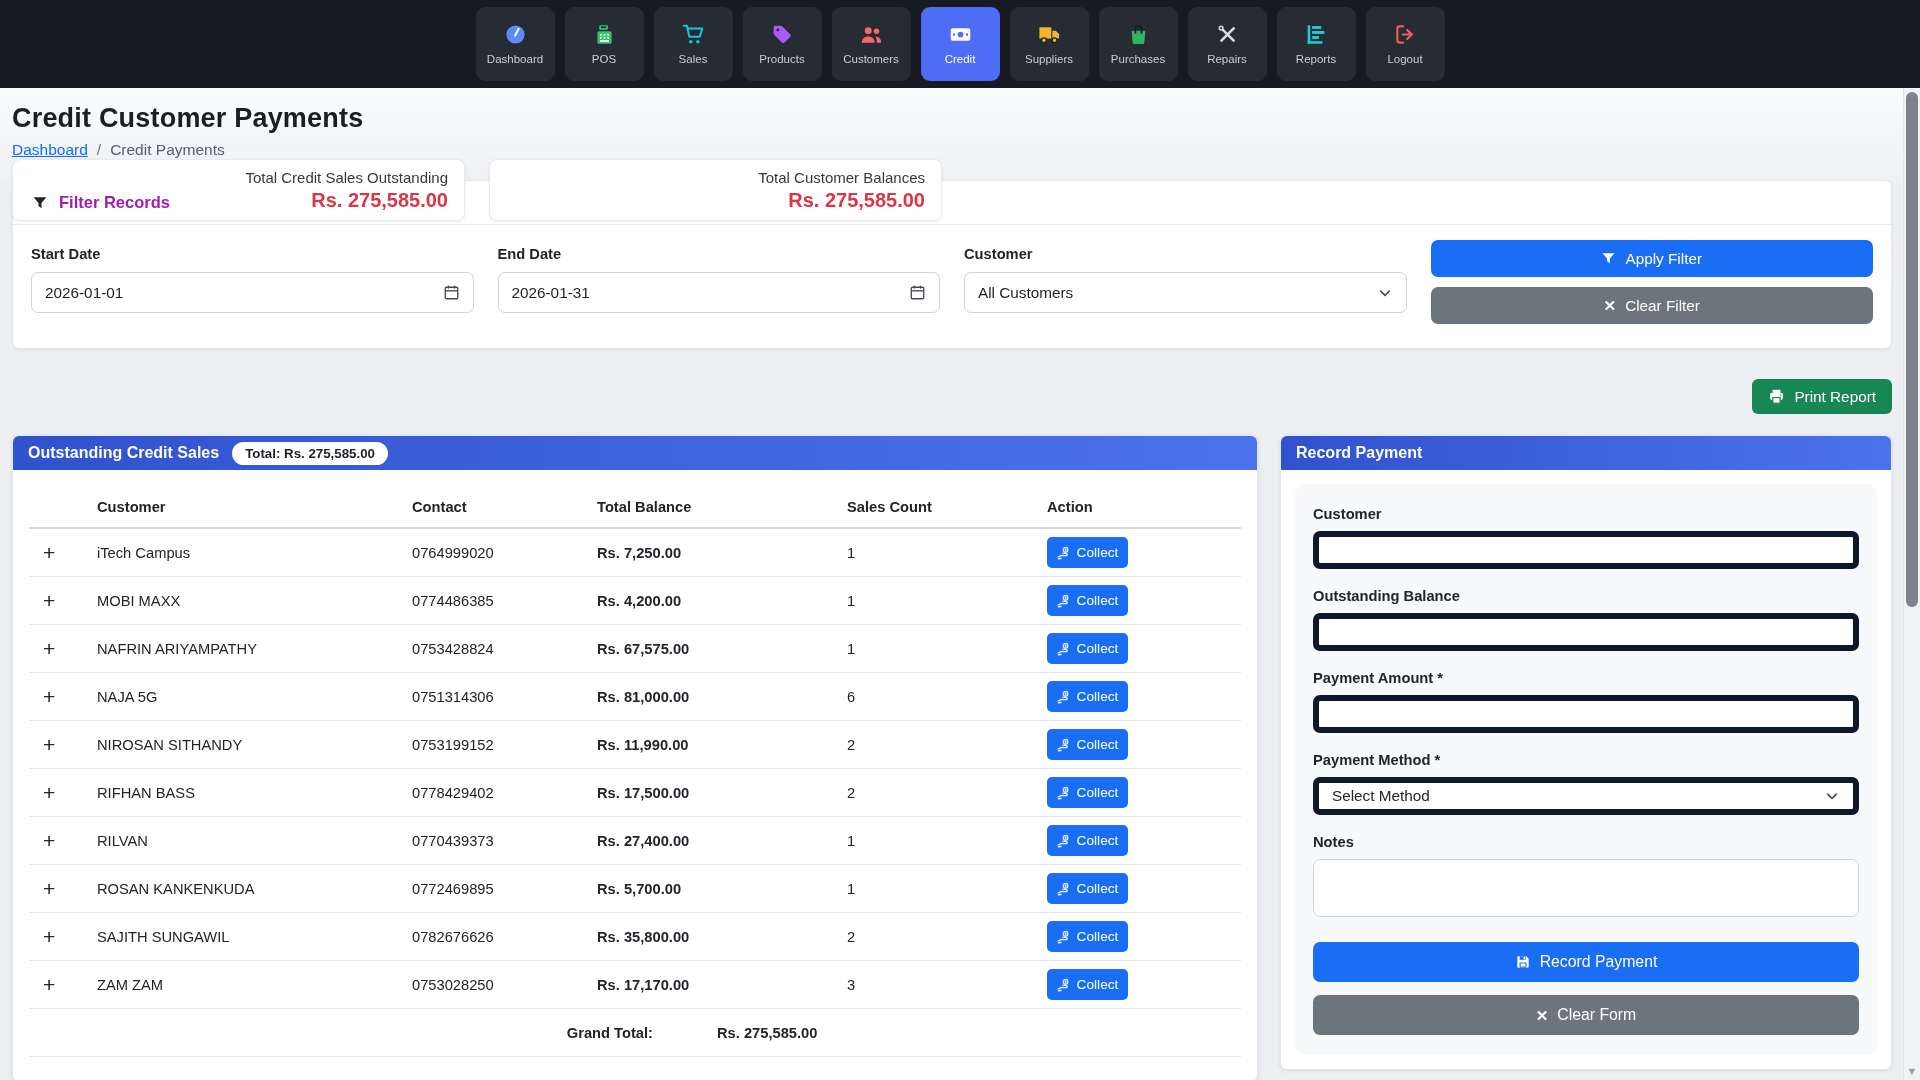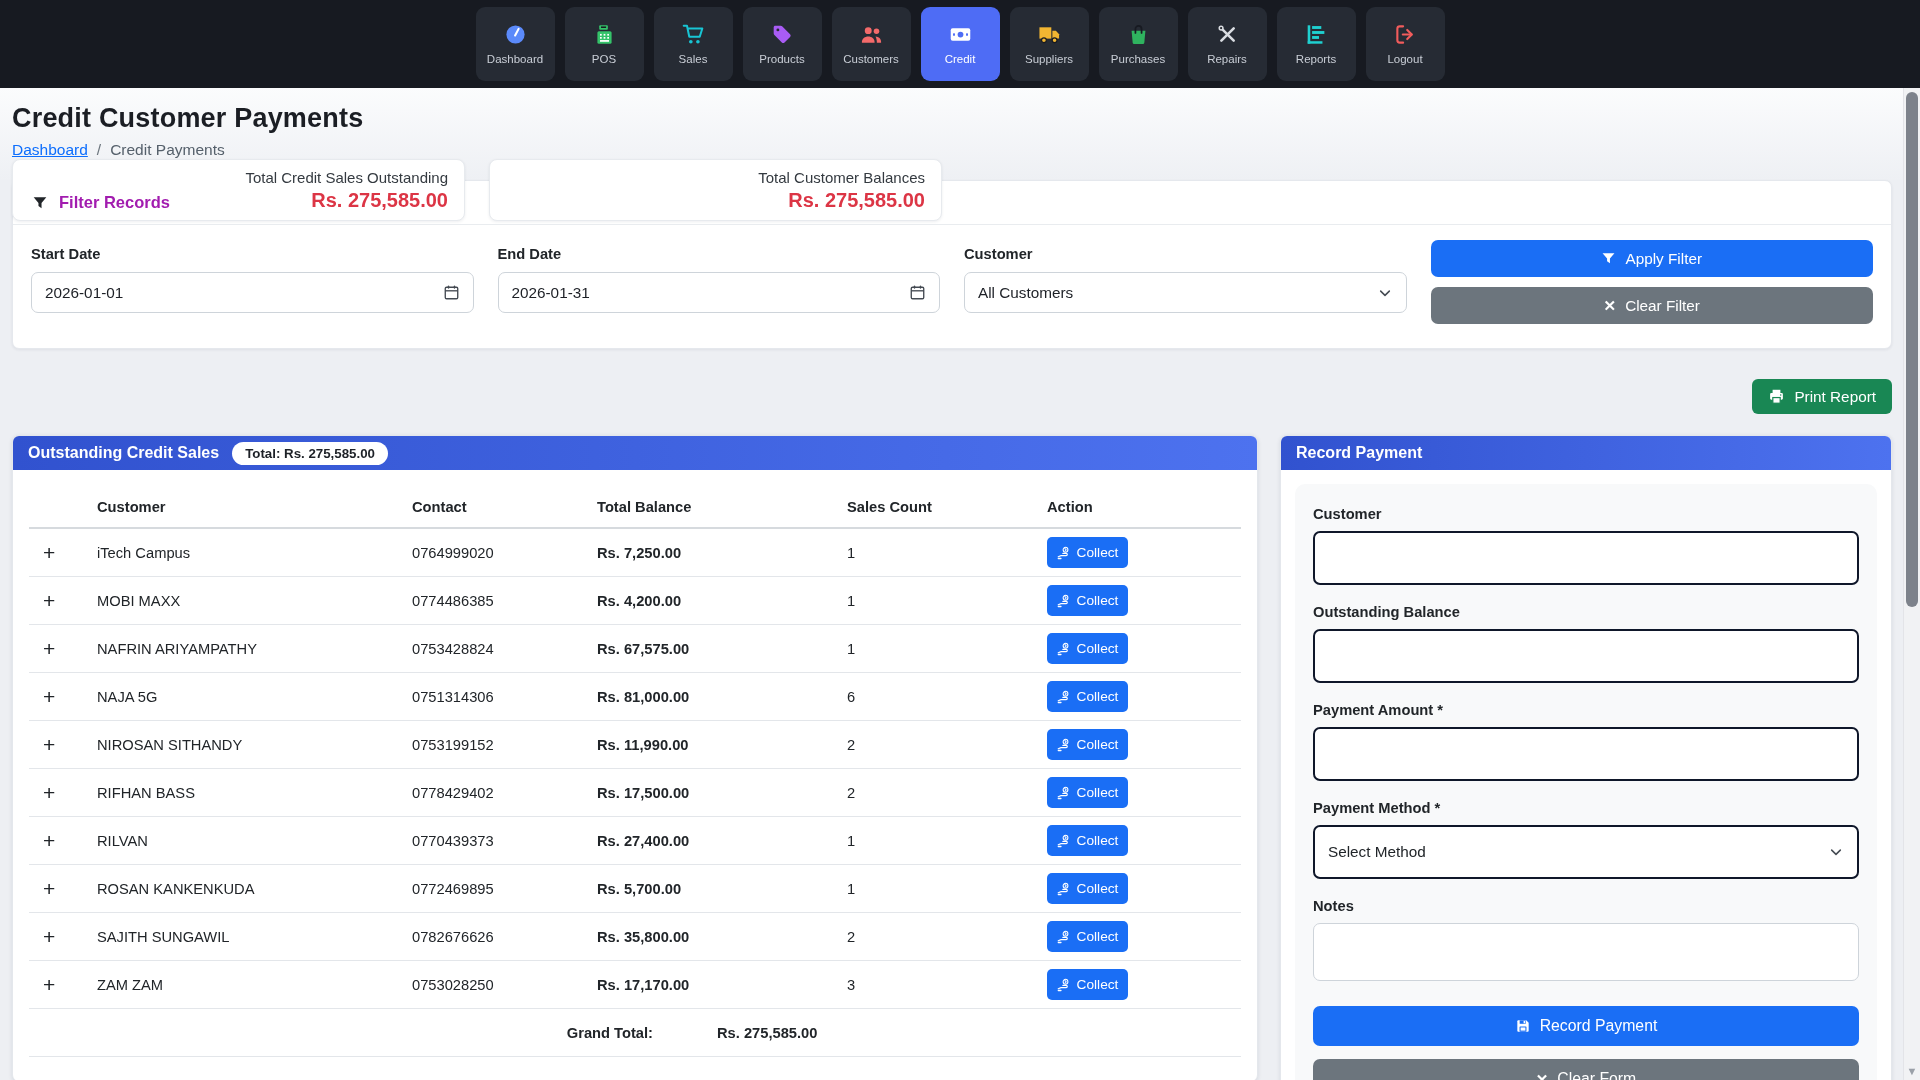--- a/index.html
+++ b/index.html
@@ -62,21 +62,21 @@
   .collect-btn { width:81px; height:31px; font-size:13.7px; gap:6px; border-radius:5px; }
   .grand-row { min-height:48px;gap:40px; }
   .grand-label { grid-column:1 / span 3; text-align:right; font-weight:700; padding-right:14px; }
   .grand-value { font-weight:700; }
 
   
   .panel-right { width:612px; }
   .form-body { padding:14px; }
   .form-card { background:#f8f9fa; border-radius:10px; padding:22px 18px 20px; }
   .p-label { font-size:14.7px; font-weight:600; color:#212529; margin-bottom:9px; }
-  .p-input { width:100%; height:54px; background:#fff; border:2px solid #0f172a; border-radius:7px; margin-bottom:19px; padding:0 13px; font-size:15.3px; color:#212529; font-family:inherit; }
+  .p-input { width:100%; height:38px; background:#fff; border:6px solid #0f172a; border-radius:7px; margin-bottom:19px; padding:0 13px; font-size:15.3px; color:#212529; font-family:inherit; }
   .p-select { display:flex; align-items:center; justify-content:space-between; cursor:pointer; }
   .p-textarea { width:100%; height:58px; background:#fff; border:1px solid #ced4da; border-radius:7px; margin-bottom:21px; padding:9px 13px; font-size:15.3px; resize:none; font-family:inherit; }
   .btn-record { width:100%; height:40px; margin-bottom:13px; font-size:15.8px; }
   .btn-clearform { width:100%; height:40px; font-size:15.8px; }
 
   
   .scrollbar { position:absolute; top:88px; right:0; width:17px; height:992px; background:#f1f2f4; border-left:1px solid #e3e4e8; }
   .scroll-thumb { position:absolute; top:4px; left:2px; width:12px; height:515px; background:#7d828b; border-radius:6px; }
   .scroll-down { position:absolute; bottom:3px; left:0; width:100%; text-align:center; color:#9aa0a8; font-size:11px; }
 

